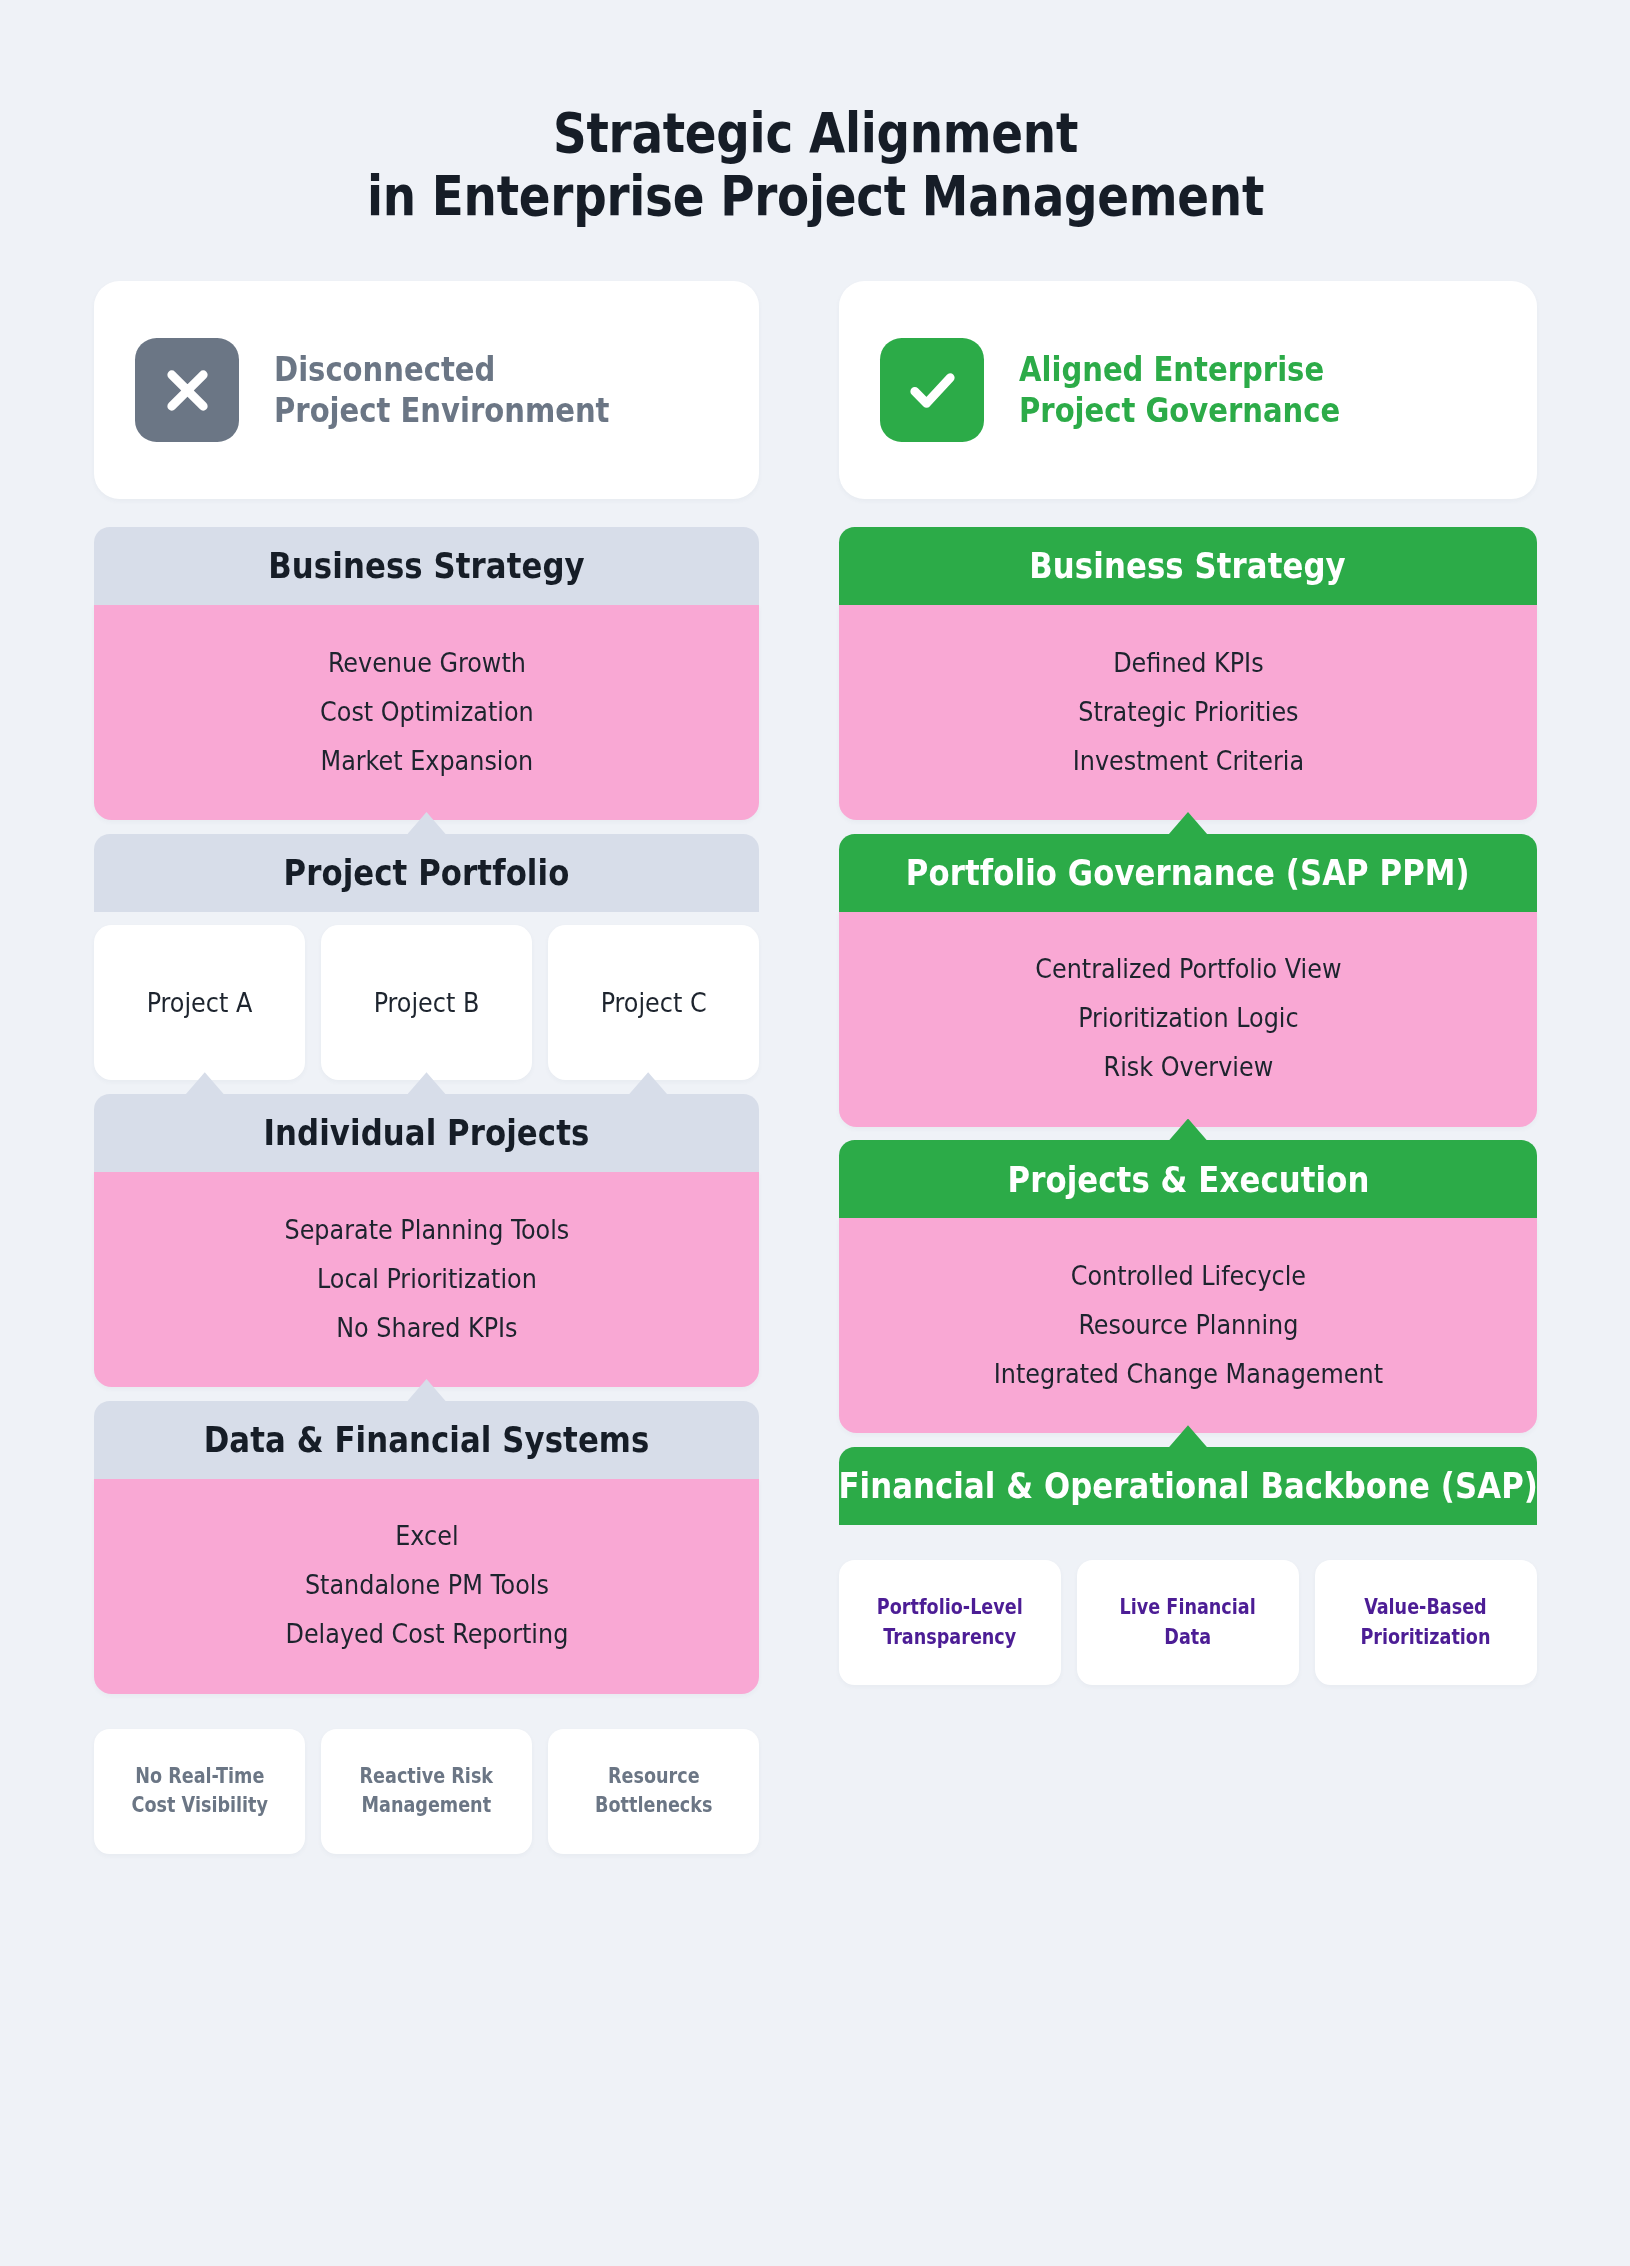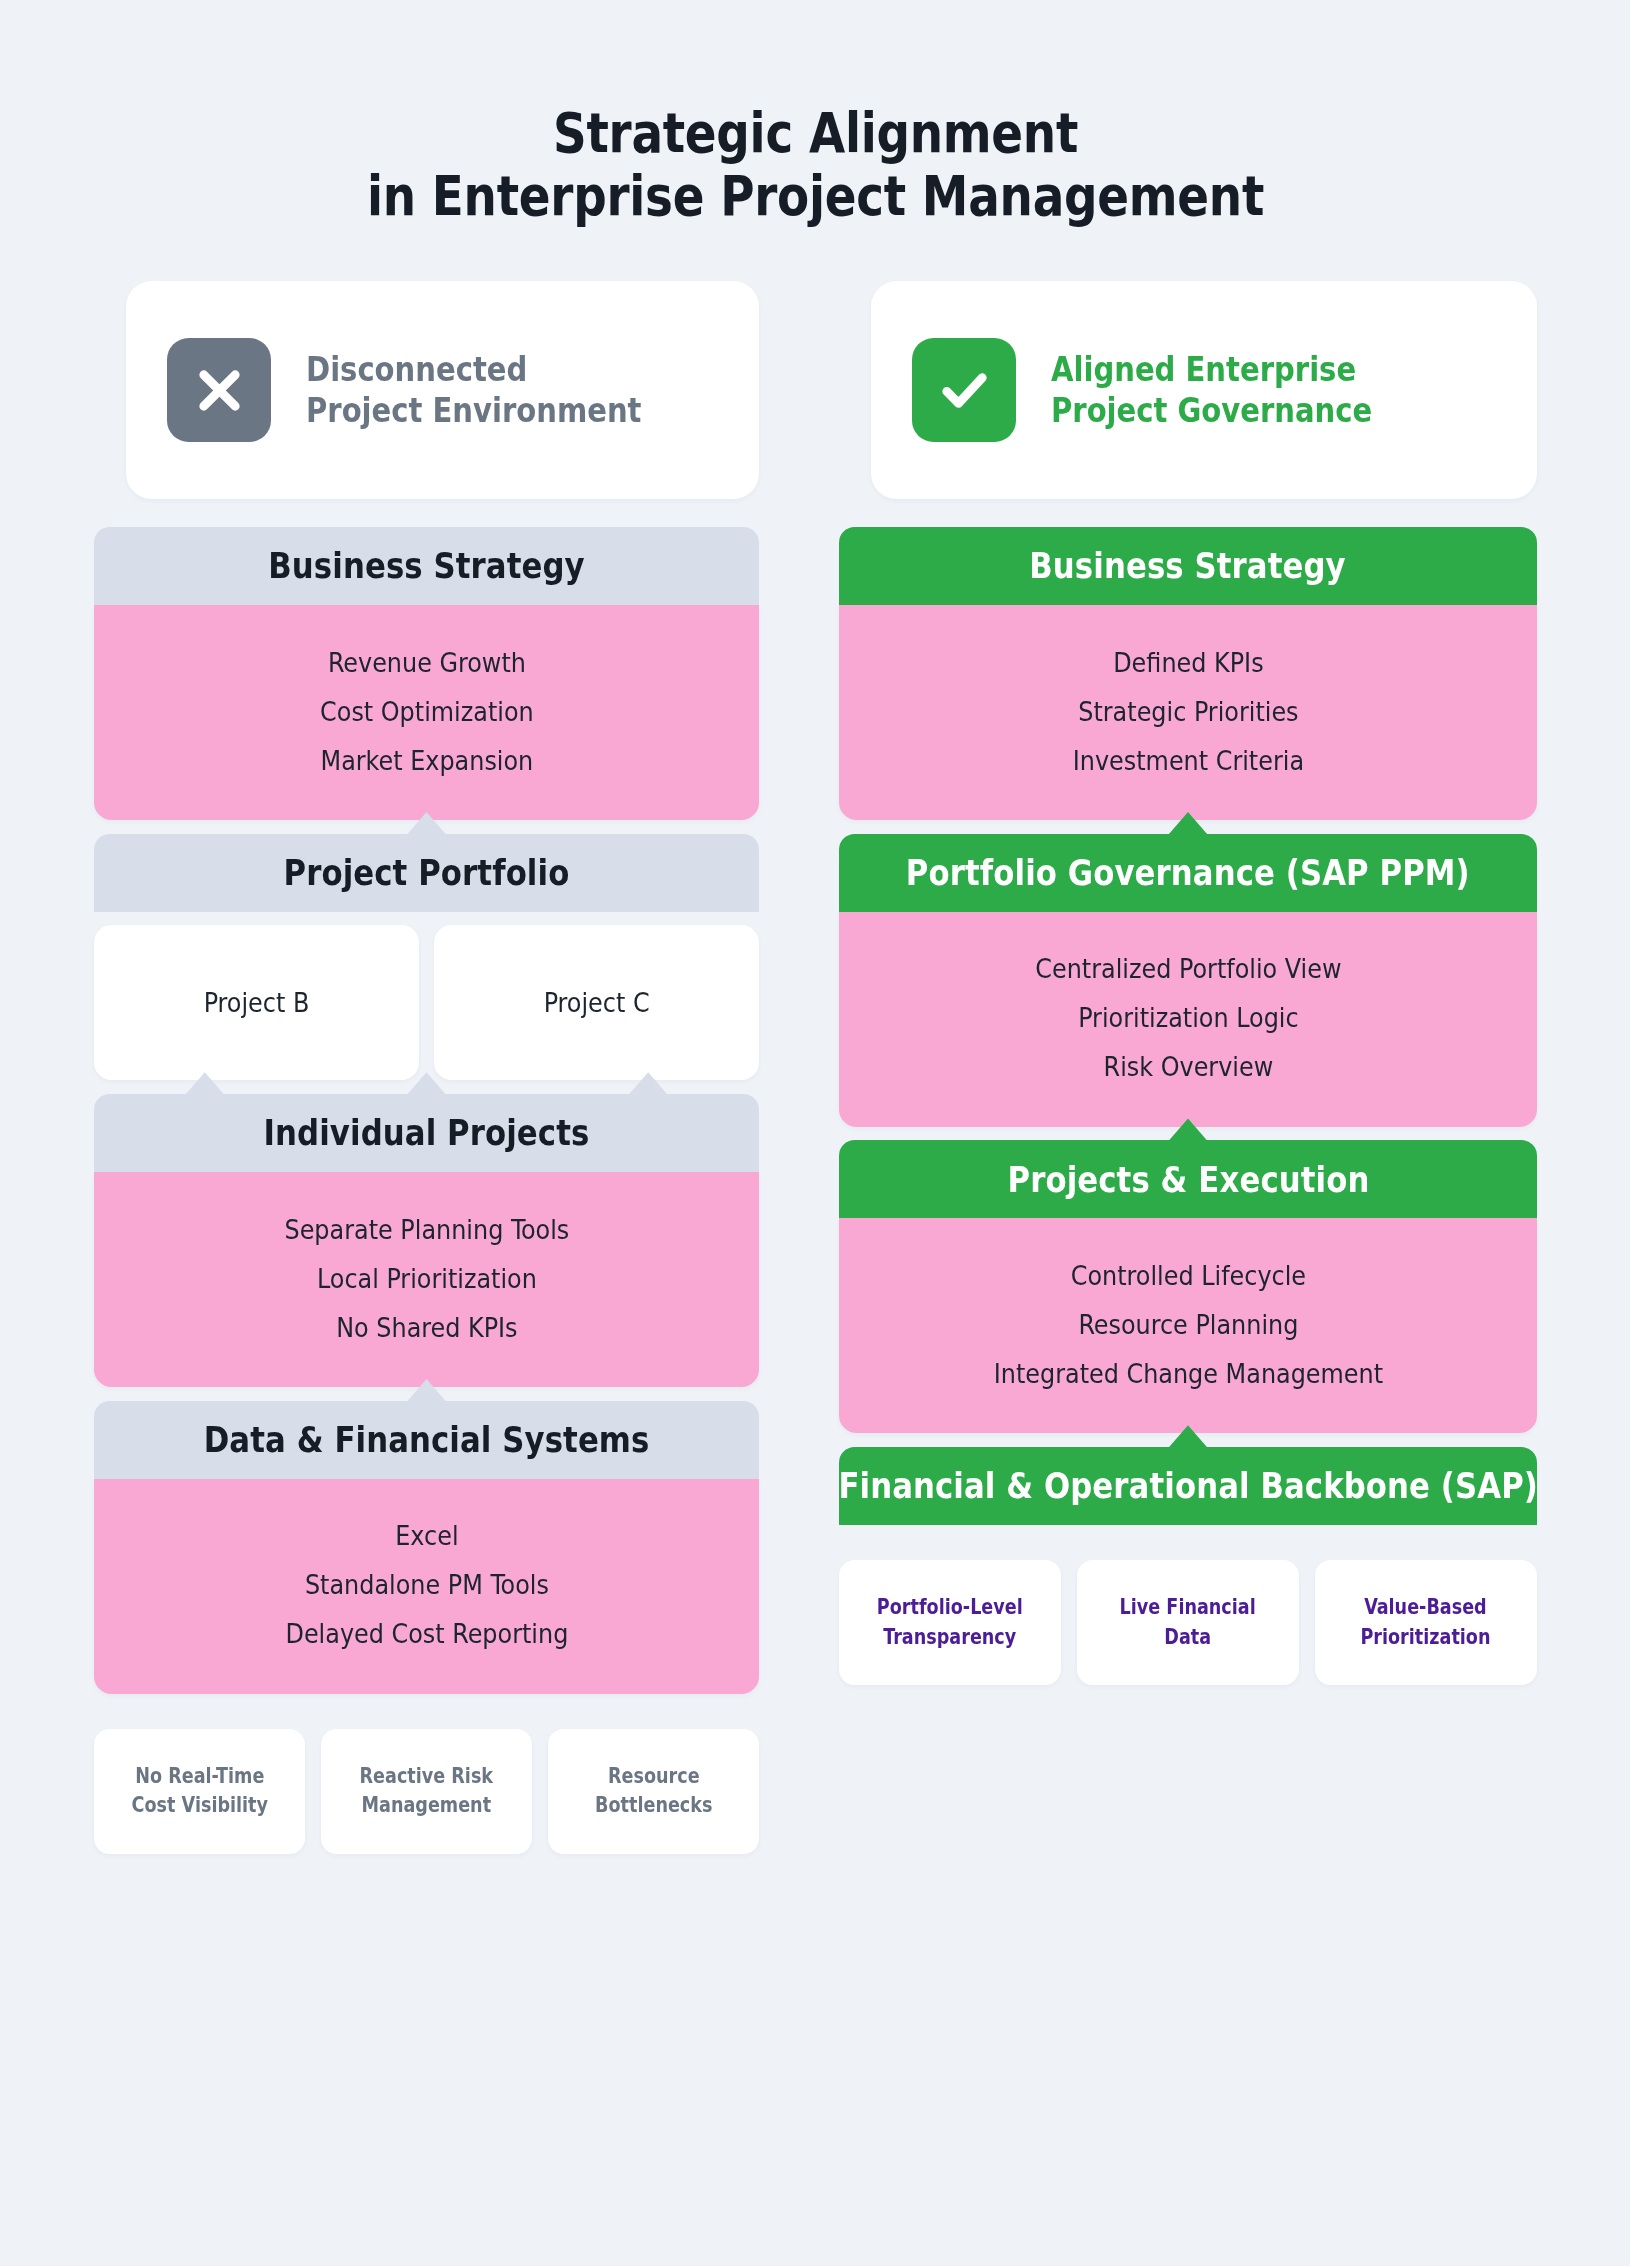--- a/index.html
+++ b/index.html
@@ -48,21 +48,20 @@
   .head-card {
     background: #ffffff;
     border-radius: 25.5px;
     height: 218px;
     display: flex;
     align-items: center;
     padding-left: 41px;
     gap: 35px;
     box-shadow: 0 2px 4.9px rgba(40,60,90,0.045);
     margin-bottom: 27.4px;
-    margin-left: 32px;
   }
   .head-icon {
     width: 104px;
     height: 104px;
     border-radius: 21.6px;
     flex: 0 0 auto;
     display: flex;
     align-items: center;
     justify-content: center;
   }
@@ -222,20 +221,23 @@
 
       <div class="section">
         <div class="sec-head bad">
           <div class="notch bad single"></div>
           <span>Project Portfolio</span>
         </div>
       </div>
 
       <div class="proj-row">
         <div class="proj-card">
+            <span>Project A</span>
+          </div>
+        <div class="proj-card">
             <span>Project B</span>
           </div>
         <div class="proj-card">
             <span>Project C</span>
           </div>
       </div>
 
       <div class="section triple">
         <div class="sec-head bad">
           <div class="notch bad"></div>

